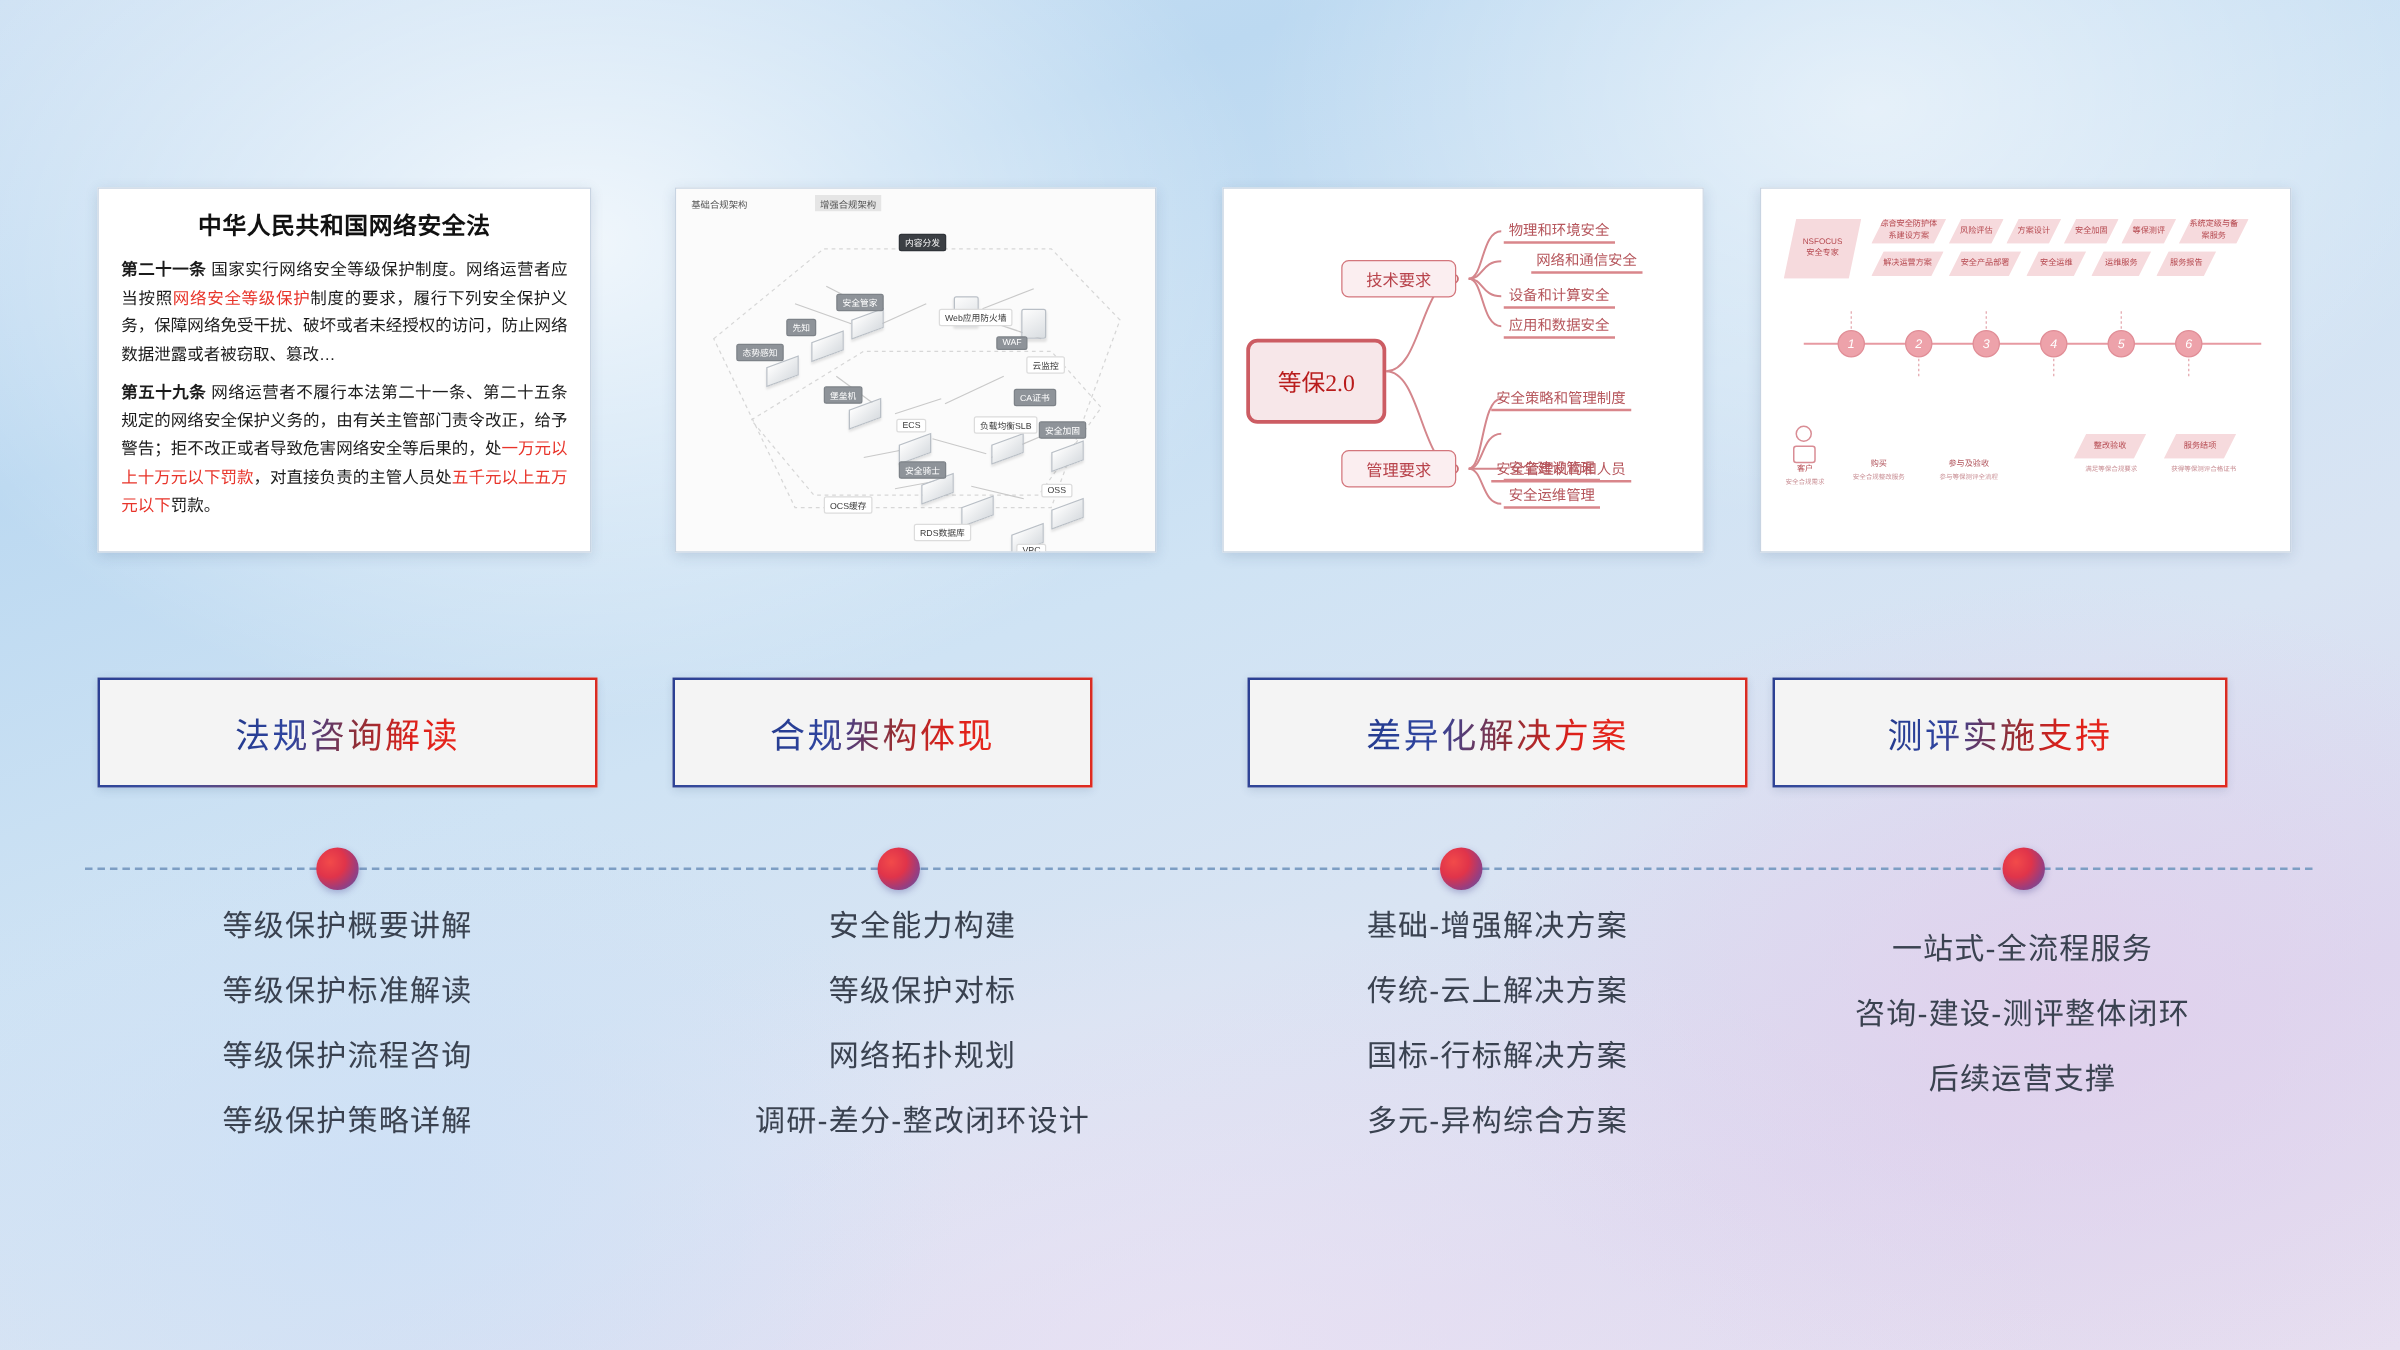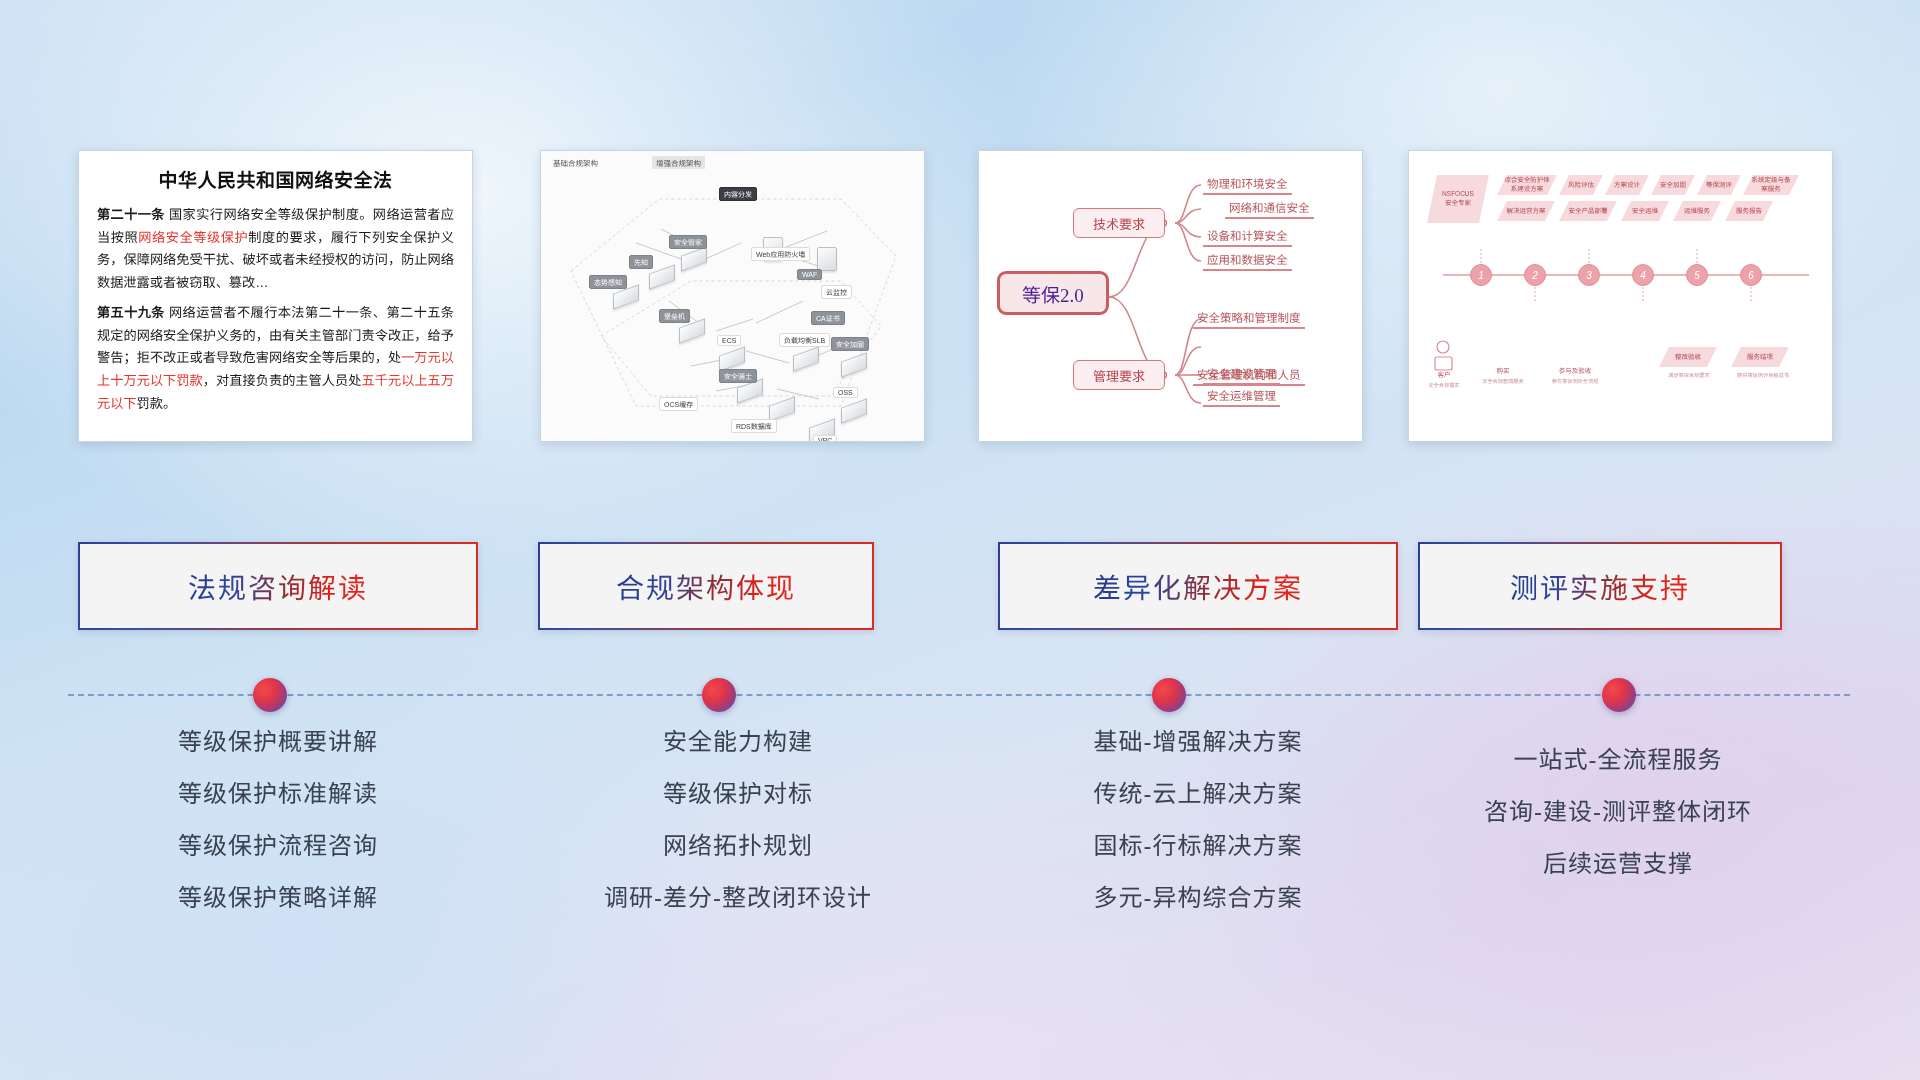--- a/index.html
+++ b/index.html
@@ -65,24 +65,24 @@
     border:1px solid #b9bfc6;
     transform:skewY(-20deg);
     box-shadow:0 2px 2px rgba(0,0,0,.10);
   }
   .iso.box { width:20px; height:24px; transform:none; border-radius:2px; }
 
   
   .mind { position:absolute; inset:0; background:#fff; }
   .mind svg { position:absolute; left:0; top:0; }
   .mm-root {
-    position:absolute; left:18px; top:120px; width:112px; height:44px;
+    position:absolute; left:18px; top:120px; width:112px; height:68px;
     border:3px solid #cc5c63; background:#f7e7e9; border-radius:9px;
     display:flex; align-items:center; justify-content:center;
-    color:#4c1d95; font-size:19px; font-family:"Liberation Serif","DejaVu Serif",serif;
+    color:#b91c1c; font-size:19px; font-family:"Liberation Serif","DejaVu Serif",serif;
   }
   .mm-branch {
     position:absolute; border:1.6px solid #d3767c; background:#fbeef0; border-radius:6px;
     color:#b8434b; font-size:13px; font-family:"Liberation Serif","DejaVu Serif",serif;
     display:flex; align-items:center; justify-content:center;
     width:92px; height:30px;
   }
   .mm-leaf {
     position:absolute; color:#b6565c; font-size:11.5px; white-space:nowrap;
     font-family:"Liberation Serif","DejaVu Serif",serif;

